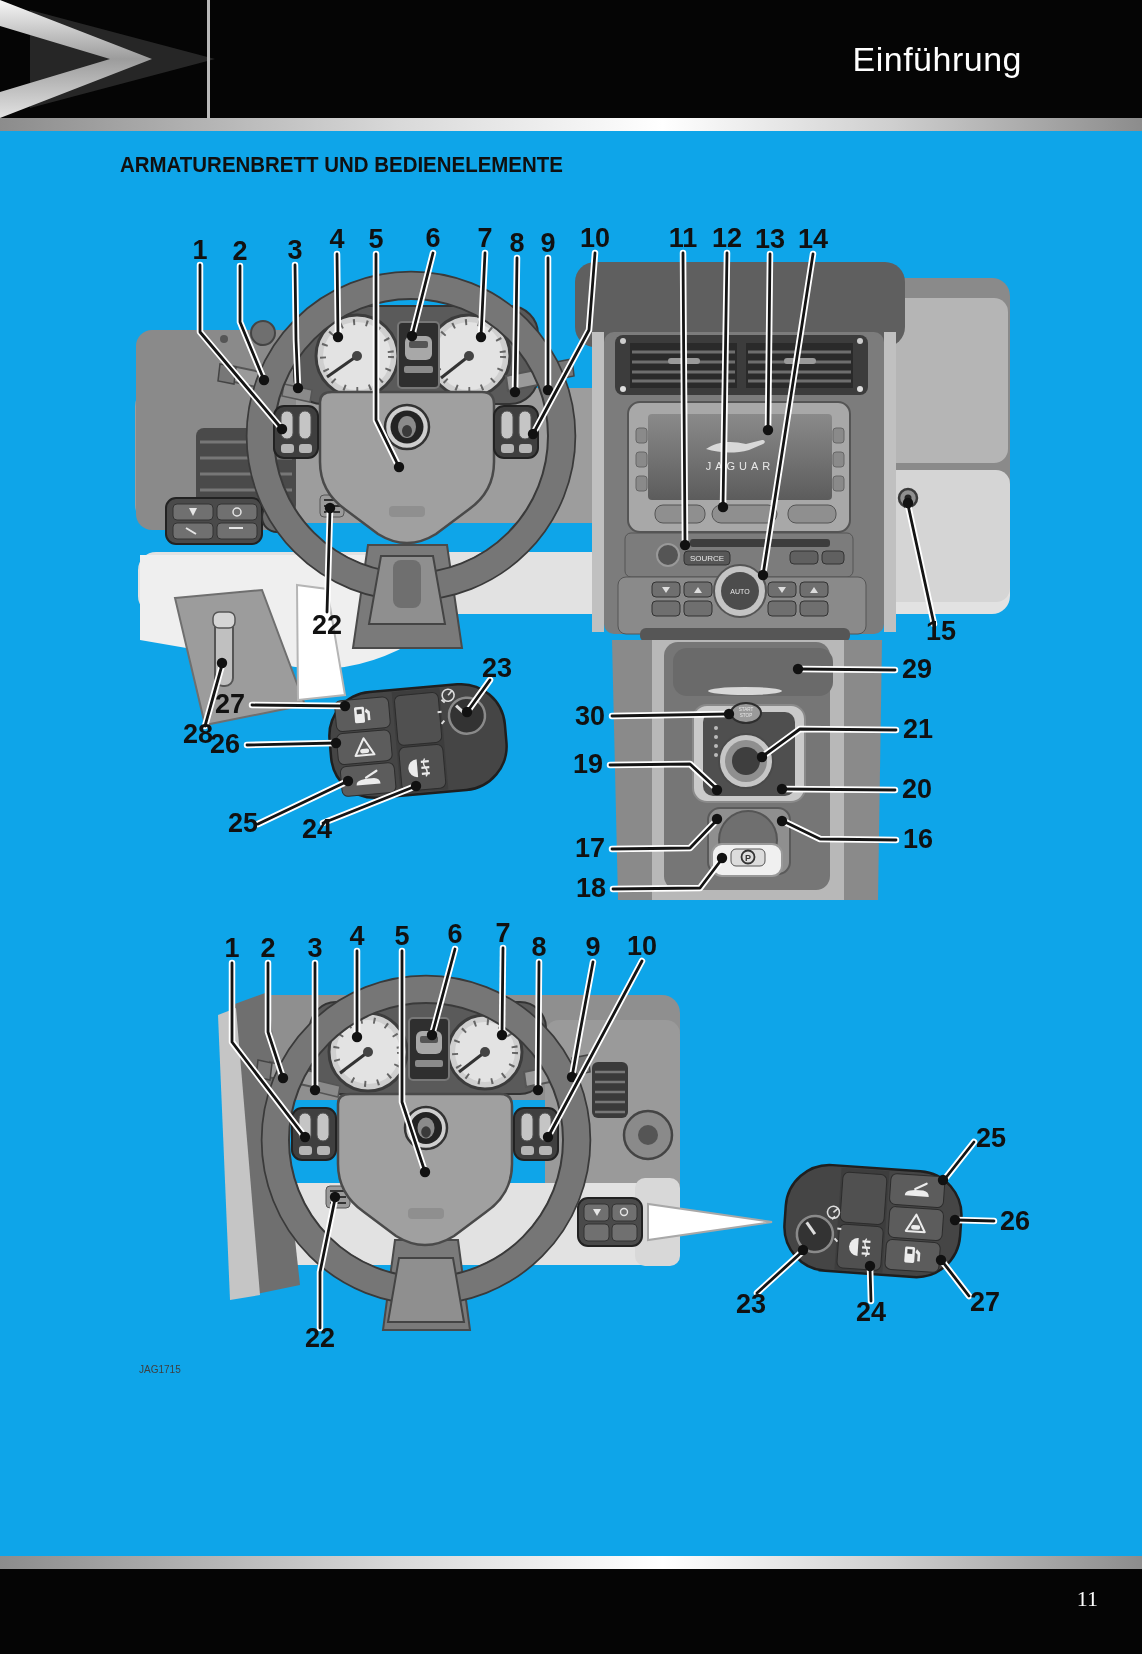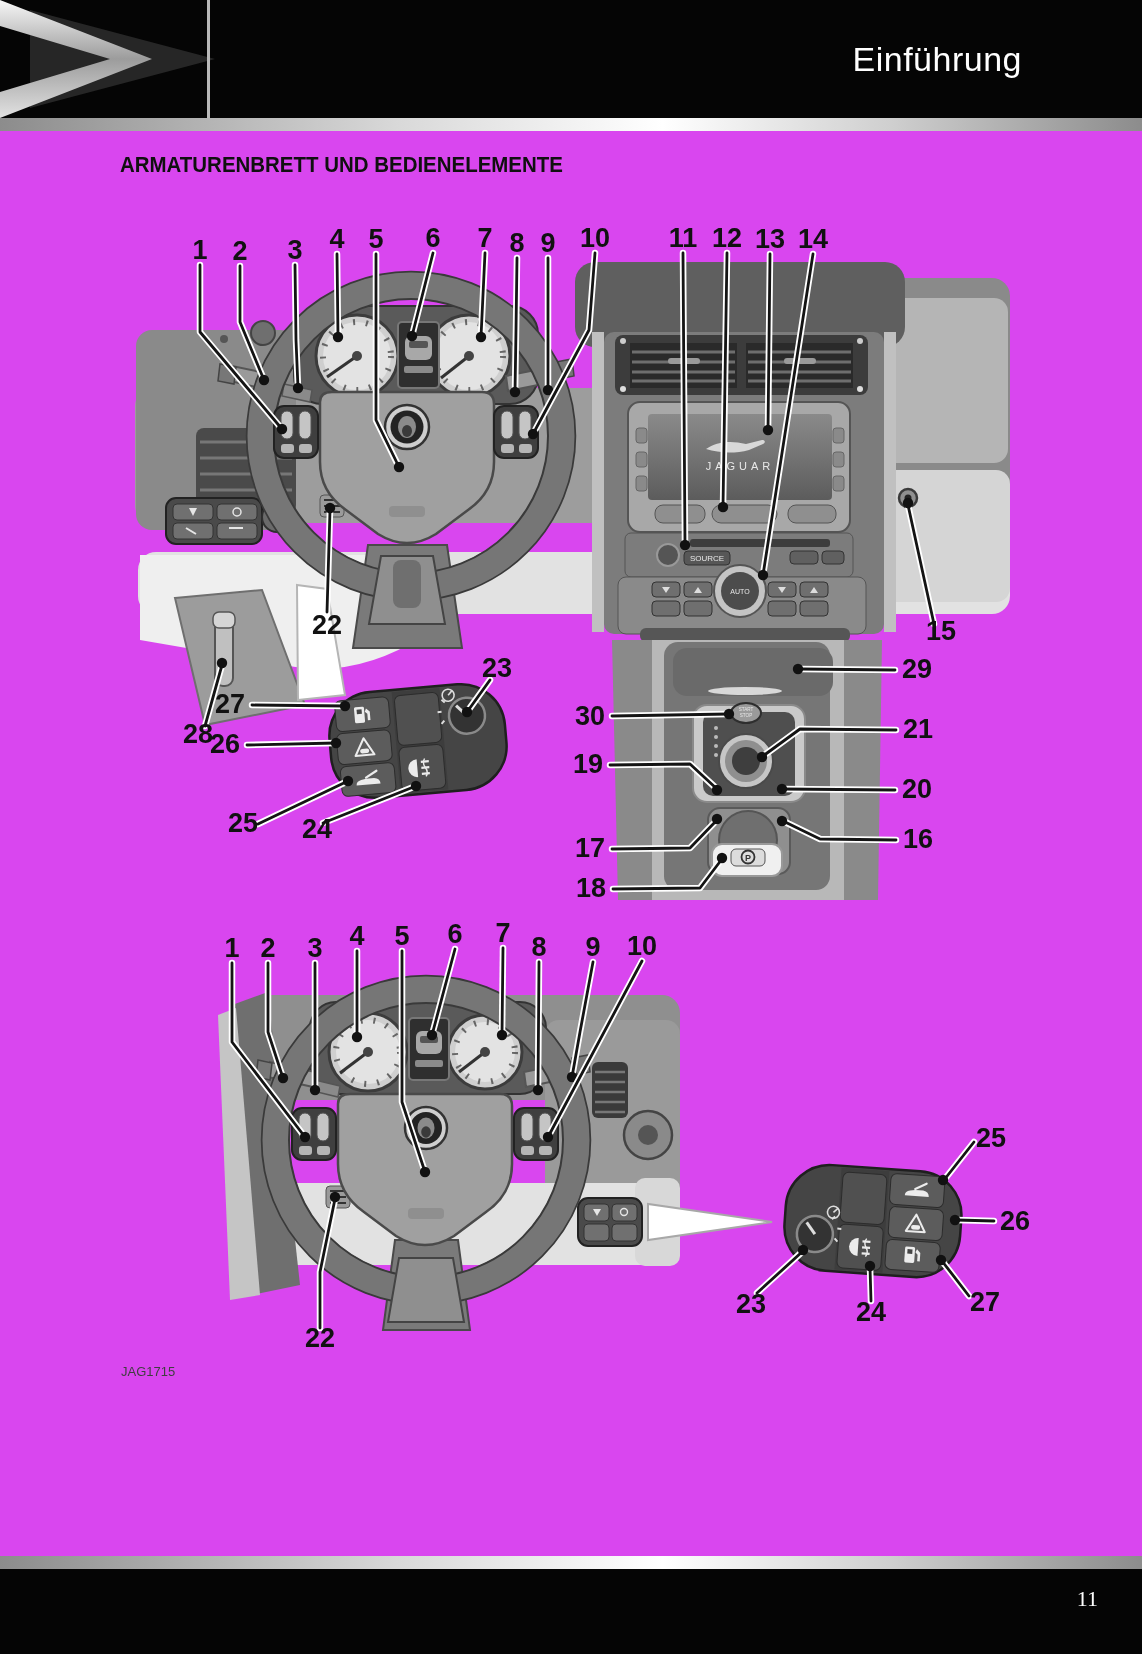--- a/index.html
+++ b/index.html
@@ -1,31 +1,31 @@
 <!DOCTYPE html>
 <html><head>
 <meta charset="utf-8">
 <style>
   html,body{margin:0;padding:0;background:#888;}
-  .page{position:relative;width:1142px;height:1654px;background:#d946ef;overflow:hidden;
+  .page{position:relative;width:1142px;height:1654px;background:#0ea5e9;overflow:hidden;
         font-family:"Liberation Sans",sans-serif;}
   
   .hdr{position:absolute;left:0;top:0;width:1142px;height:118px;background:#050505;}
   .hdr-title{position:absolute;top:40px;right:120px;color:#fff;font-size:34px;font-weight:400;
              letter-spacing:.5px;font-family:"Liberation Sans",sans-serif;}
   .hdr-divider{position:absolute;left:207px;top:0;width:3px;height:118px;background:#b9b9b9;}
   .bar{position:absolute;left:0;width:1142px;height:13px;
        background:linear-gradient(90deg,#8c8c8c 0%,#d9d9d9 35%,#ffffff 58%,#cfcfcf 78%,#8c8c8c 100%);}
   .bar-top{top:118px;} .bar-bot{top:1556px;}
   .ftr{position:absolute;left:0;top:1569px;width:1142px;height:85px;background:#050505;}
   .page-num{position:absolute;top:17px;right:44px;color:#fff;font-size:22px;font-weight:400;
             font-family:"Liberation Serif",serif;}
   .sec-title{position:absolute;left:120px;top:152px;margin:0;font-size:22px;font-weight:700;
              color:#101010;transform:scaleX(.93);transform-origin:left;letter-spacing:0;}
-  .fig-code{position:absolute;left:121px;top:1364px;font-size:13px;color:#3f3f3f;}
+  .fig-code{position:absolute;left:139px;top:1364px;font-size:10px;color:#3f3f3f;}
   svg{position:absolute;}
   
   .lw{fill:none;stroke:#ffffff;stroke-width:6.5;stroke-linecap:round;stroke-linejoin:round;}
   .lb{fill:none;stroke:#141414;stroke-width:2.8;stroke-linecap:round;stroke-linejoin:round;}
   .dot{fill:#111111;}
   .cl{font:bold 27px "Liberation Sans",sans-serif;fill:#111111;text-anchor:middle;}
   .tiny{font-family:"Liberation Sans",sans-serif;fill:#e8e8e8;text-anchor:middle;}
 </style>
 </head>
 <body>

